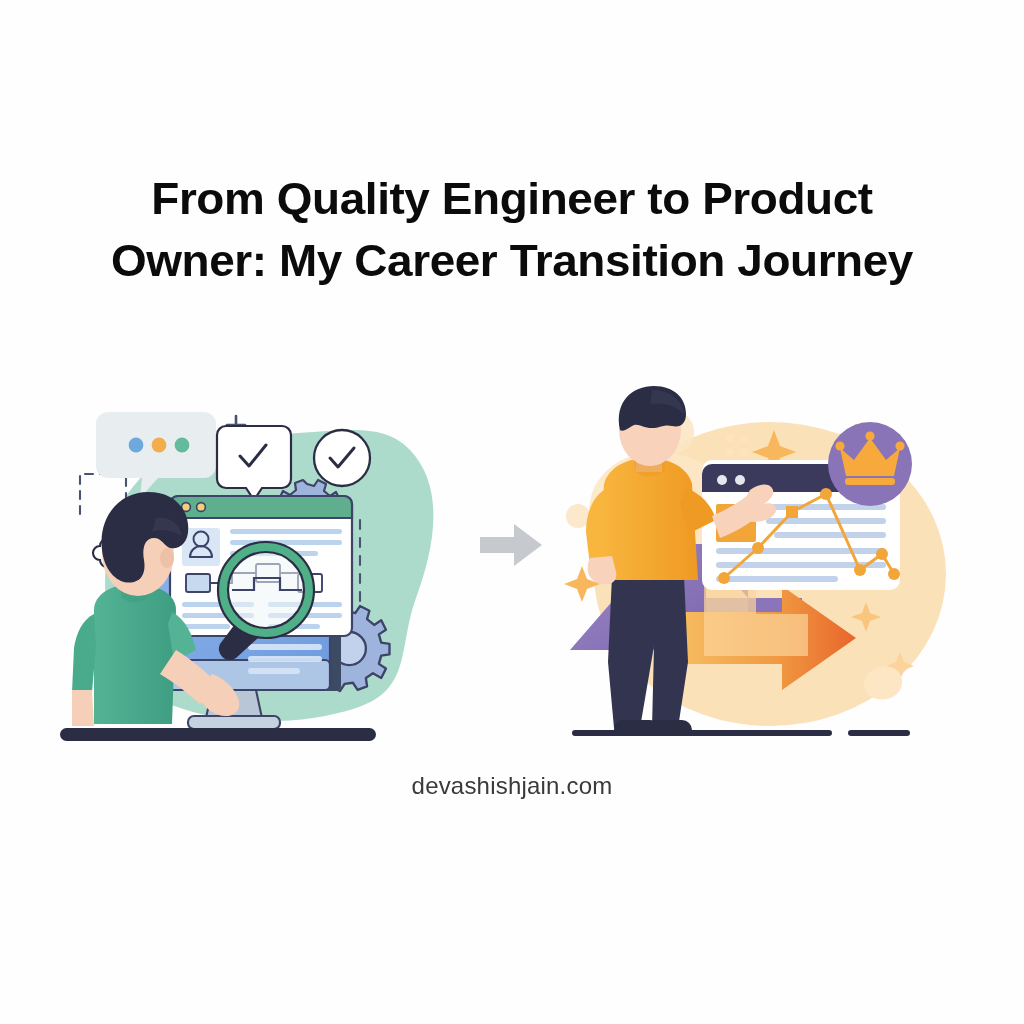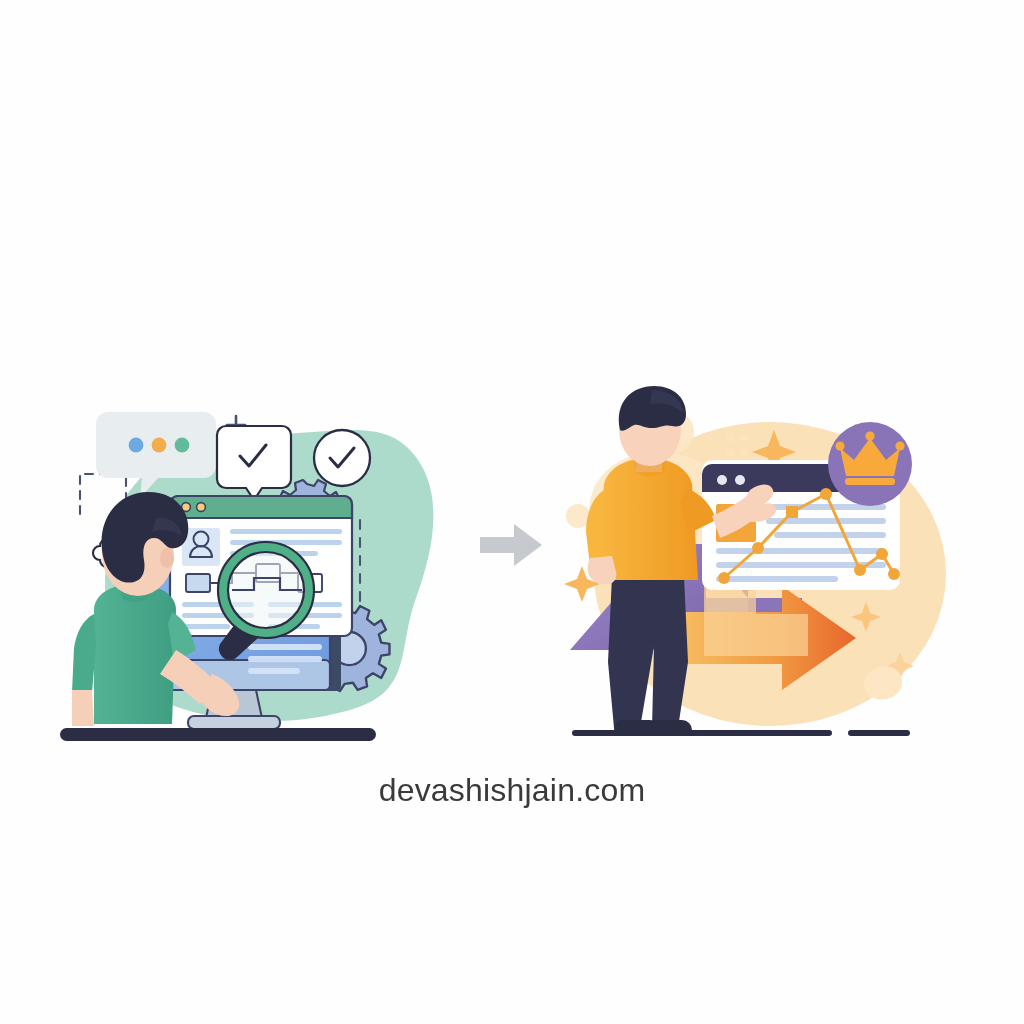--- a/index.html
+++ b/index.html
@@ -37,21 +37,21 @@
 
   
   .footer{
     position:absolute;
     left:0;right:0;
     top:772px;
     text-align:center;
   }
   .footer-text{
     font-family:"Liberation Sans", sans-serif;
-    font-size:32px;
+    font-size:24px;
     color:#3a3a3a;
     letter-spacing:0.2px;
   }
 
   
   .stage{
     position:absolute;
     left:60px; top:398px;
     width:904px; height:356px;
   }
@@ -65,20 +65,24 @@
     width:66px; height:46px;
   }
 
   svg{display:block;overflow:visible;}
 </style>
 </head>
 <body>
 
 <div class="canvas">
 
+  <div class="title-block">
+    <div class="title-line">From Quality Engineer to Product</div>
+    <div class="title-line">Owner: My Career Transition Journey</div>
+  </div>
 
   <div class="stage">
 
     <div class="scene scene-left">
       <svg width="400" height="356" viewBox="0 0 400 356">
         <defs>
           <linearGradient id="monScreen" x1="0" y1="0" x2="1" y2="1">
             <stop offset="0%" stop-color="#8fb6ea"></stop>
             <stop offset="100%" stop-color="#6d9ade"></stop>
           </linearGradient>

